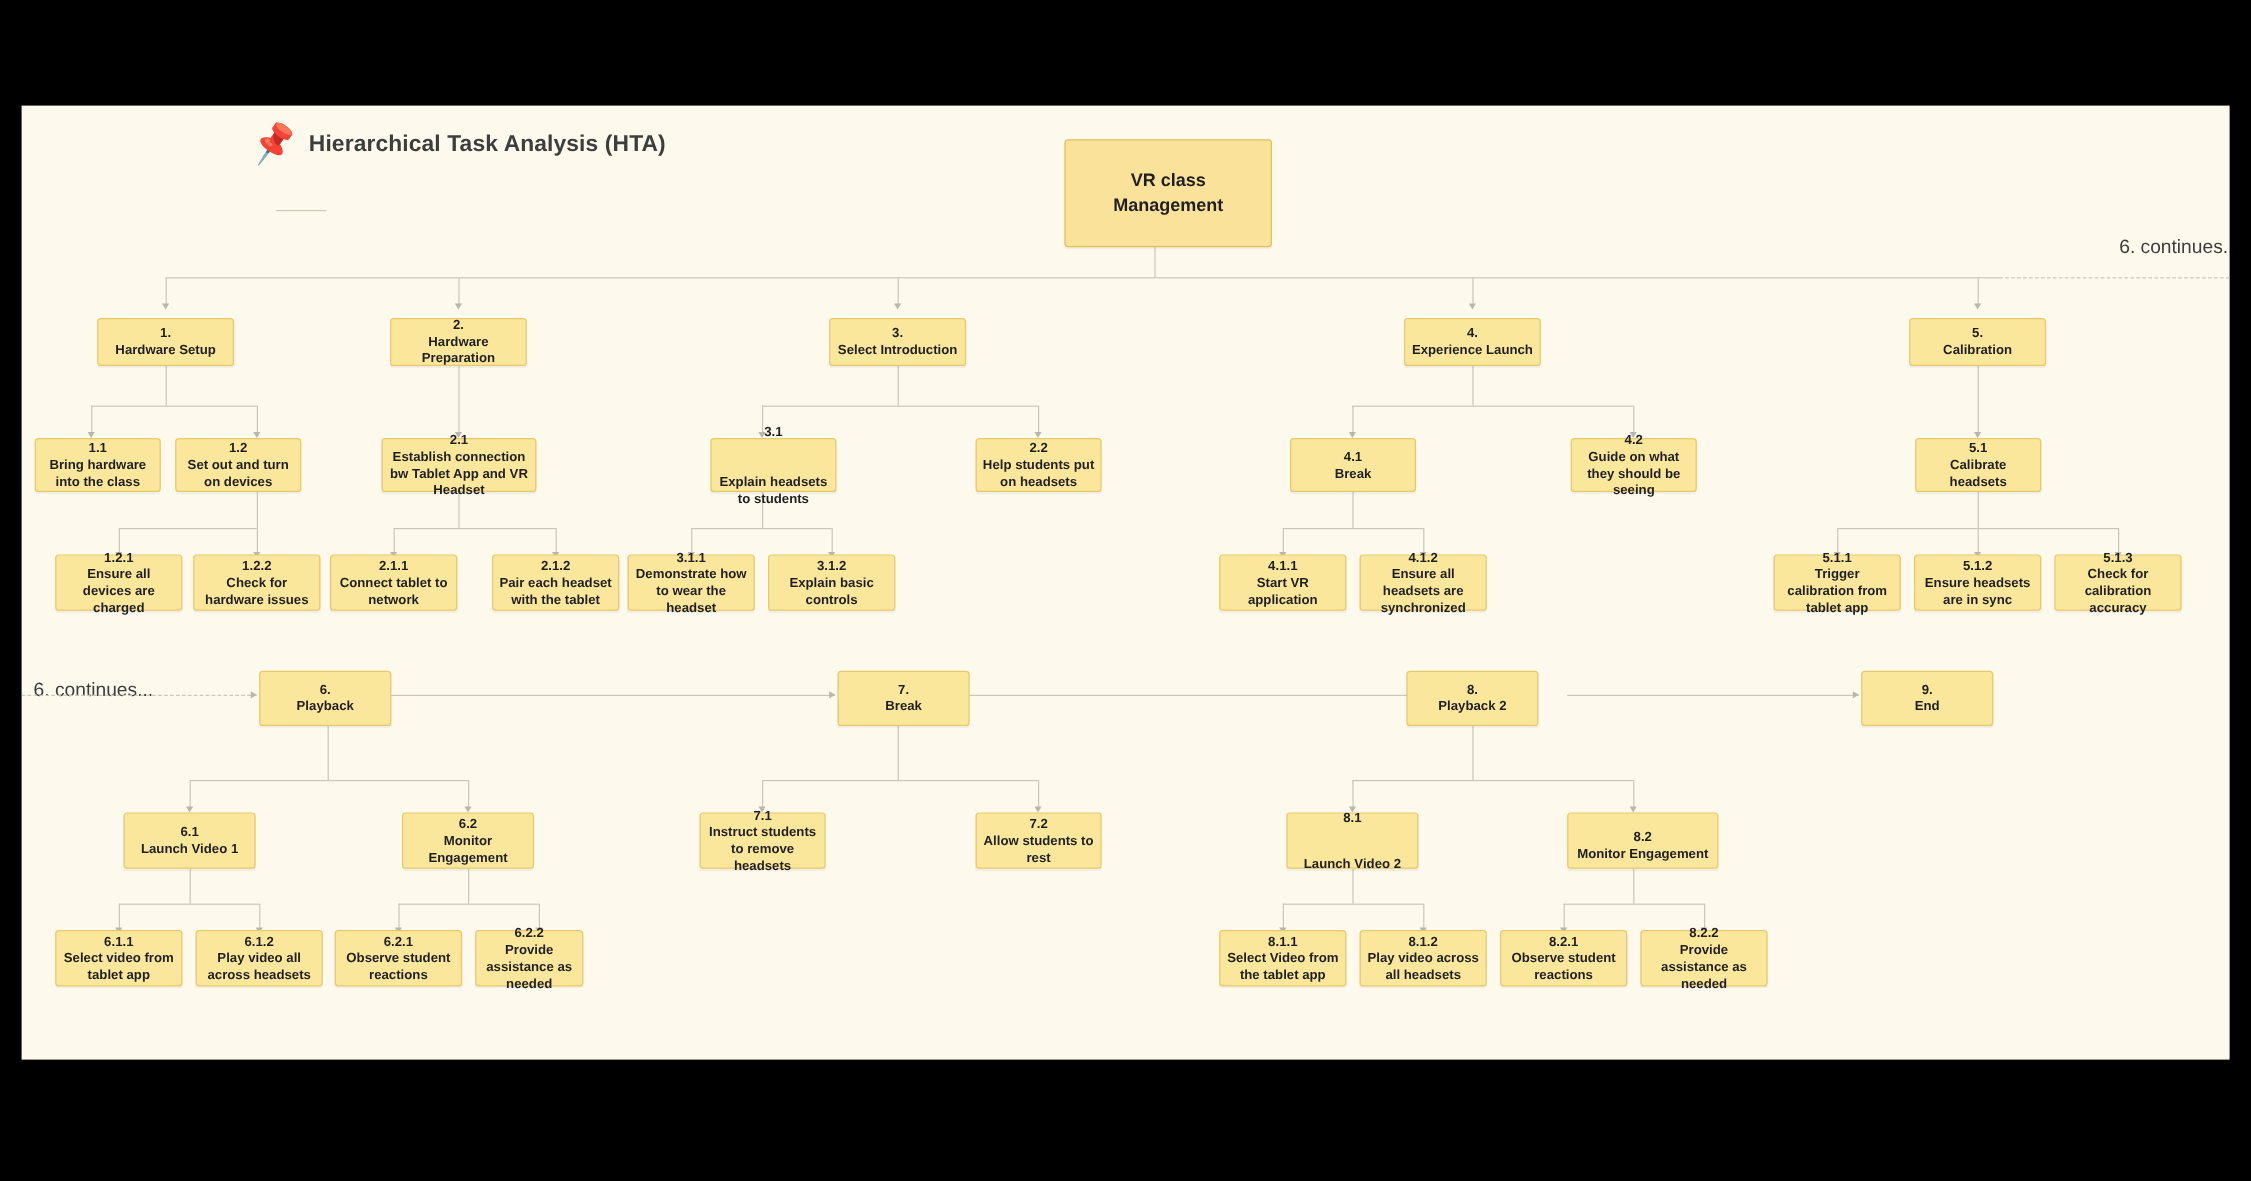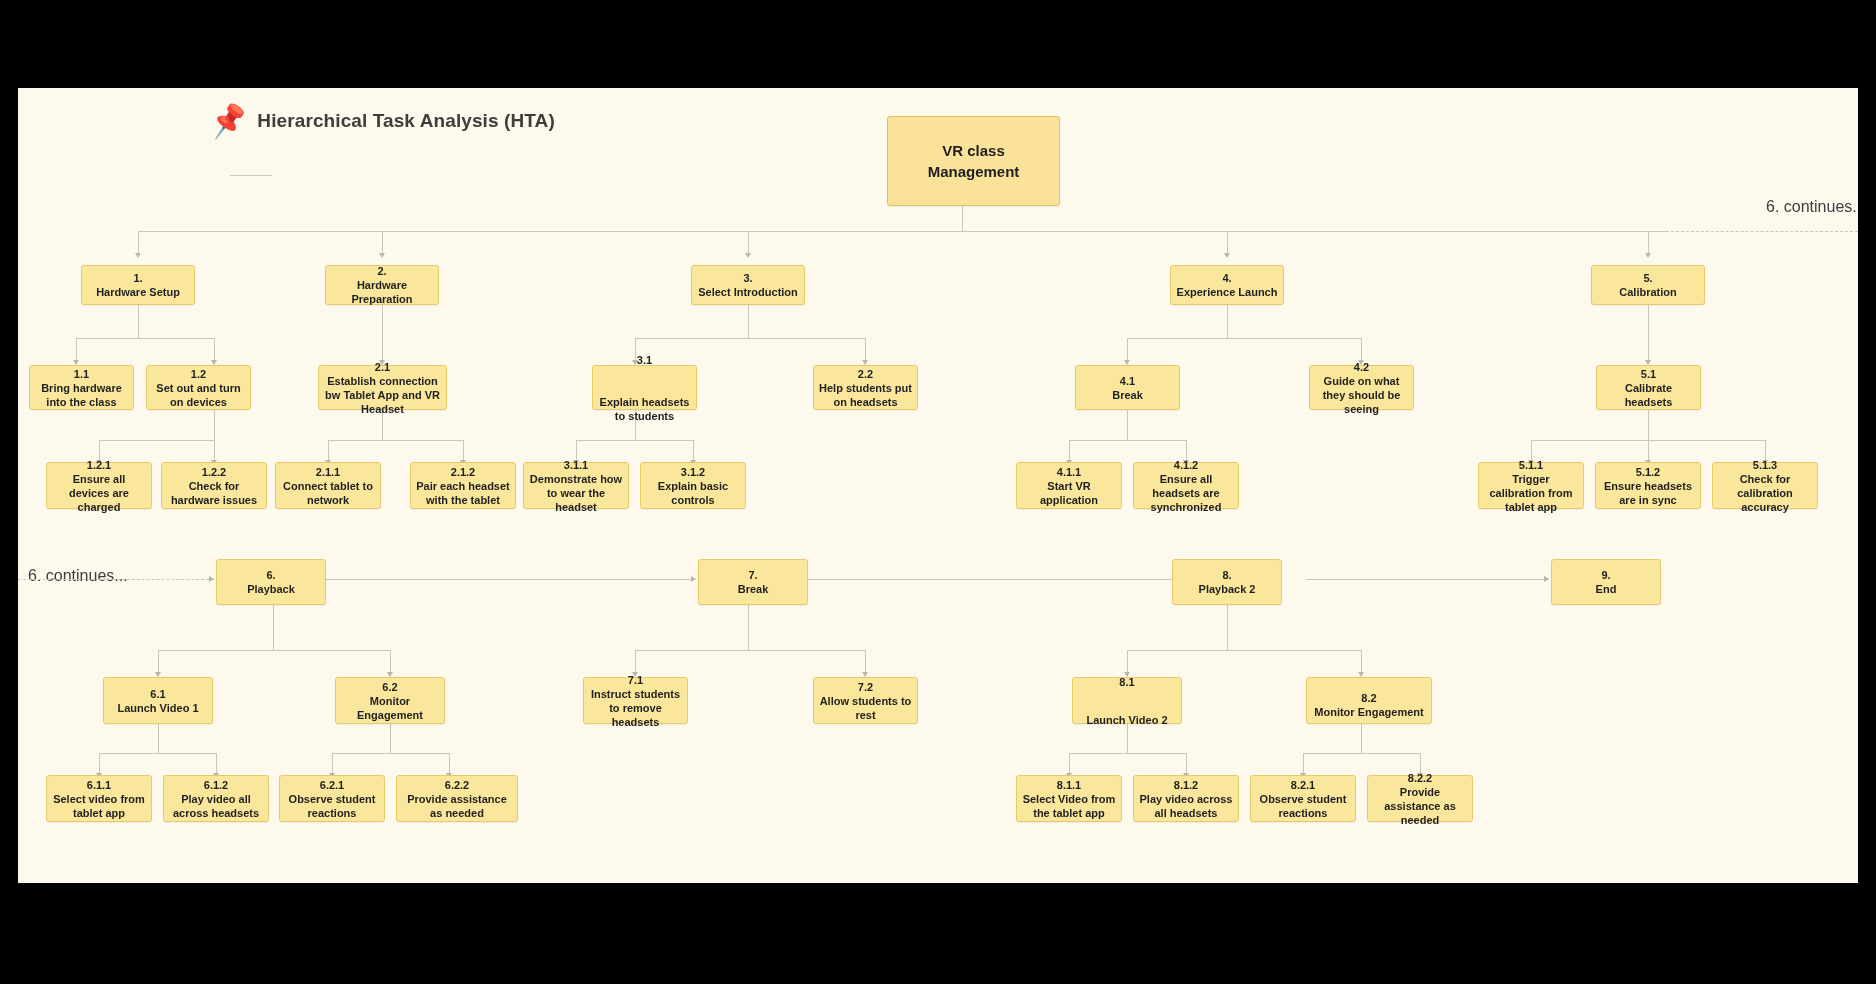--- a/index.html
+++ b/index.html
@@ -380,21 +380,21 @@
       <span class="lbl">Select video from tablet app</span>
     </div>
     <div class="node" style="left:145px; top:687px; width:106px; height:47px;">
       <span class="num">6.1.2</span>
       <span class="lbl">Play video all across headsets</span>
     </div>
     <div class="node" style="left:261px; top:687px; width:106px; height:47px;">
       <span class="num">6.2.1</span>
       <span class="lbl">Observe student reactions</span>
     </div>
-    <div class="node" style="left:378px; top:687px; width:122px; height:47px;">
+    <div class="node" style="left:378px; top:687px; width:90px; height:47px;">
       <span class="num">6.2.2</span>
       <span class="lbl">Provide assistance as needed</span>
     </div>
     <div class="node" style="left:998px; top:687px; width:106px; height:47px;">
       <span class="num">8.1.1</span>
       <span class="lbl">Select Video from the tablet app</span>
     </div>
     <div class="node" style="left:1115px; top:687px; width:106px; height:47px;">
       <span class="num">8.1.2</span>
       <span class="lbl">Play video across all headsets</span>

